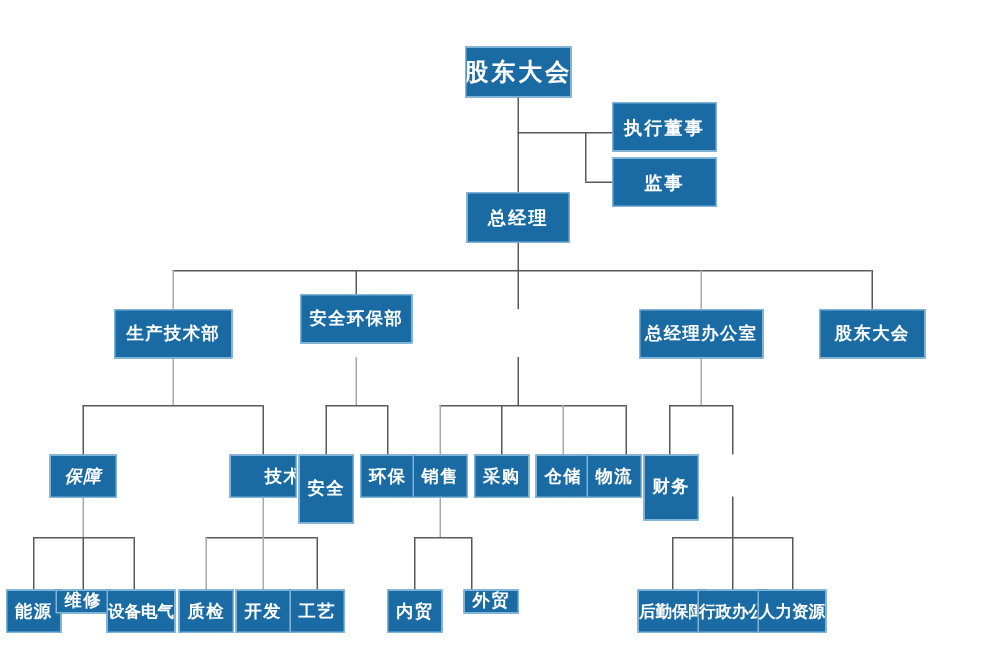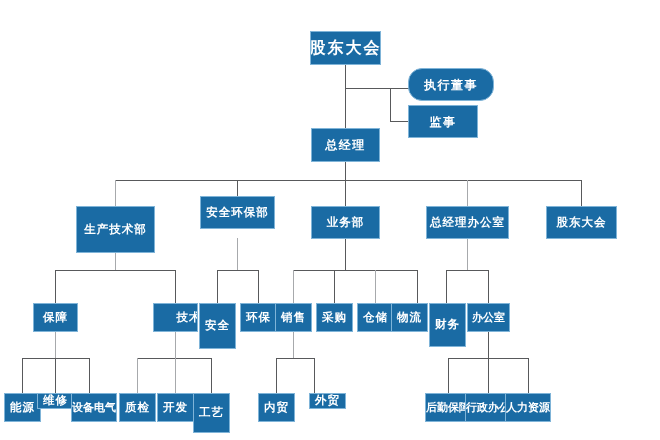--- a/index.html
+++ b/index.html
@@ -112,47 +112,45 @@
   <div class="conn v" style="left:314px; top:358px; height:35px;"></div>
 
   <div class="conn v" style="left:488px; top:331px; height:27px;"></div>
   <div class="conn h" style="left:448px; top:358px; width:80px;"></div>
   <div class="conn v" style="left:448px; top:358px; height:35px;"></div>
   <div class="conn v" style="left:488px; top:358px; height:35px;"></div>
   <div class="conn v" style="left:528px; top:358px; height:35px;"></div>
 
   <div class="node lvl0" style="left:310px; top:31px; width:71px; height:34px;">股东大会</div>
 
-  <div class="node lvl1" style="left:408px; top:68px; width:86px; height:33px;border-radius:14px;">执行董事</div>
+  <div class="node lvl1" style="left:408px; top:68px; width:70px; height:33px;">执行董事</div>
   <div class="node lvl1" style="left:408px; top:105px; width:70px; height:33px;">监事</div>
 
   <div class="node lvl1" style="left:311px; top:128px; width:69px; height:34px;">总经理</div>
 
-  <div class="node lvl2" style="left:76px; top:206px; width:79px; height:47px;">生产技术部</div>
+  <div class="node lvl2" style="left:76px; top:206px; width:79px; height:33px;">生产技术部</div>
   <div class="node lvl2" style="left:200px; top:196px; width:75px; height:33px;">安全环保部</div>
-  <div class="node lvl2" style="left:311px; top:206px; width:69px; height:33px;">业务部</div>
   <div class="node lvl2" style="left:426px; top:206px; width:83px; height:33px;">总经理办公室</div>
   <div class="node lvl2" style="left:546px; top:206px; width:71px; height:33px;">股东大会</div>
 
-  <div class="node lvl3" style="left:33px; top:303px; width:45px; height:29px;">保障</div>
+  <div class="node lvl3" style="left:33px; top:303px; width:45px; height:29px;font-style:italic;">保障</div>
   <div class="node lvl3" style="left:153px; top:303px; width:45px; height:29px;padding-left:27px;">技术</div>
   <div class="node lvl3" style="left:199px; top:303px; width:37px; height:46px;">安全</div>
   <div class="node lvl3" style="left:240px; top:303px; width:37px; height:29px;">环保</div>
   <div class="node lvl3" style="left:275px; top:303px; width:37px; height:29px;">销售</div>
   <div class="node lvl3" style="left:316px; top:303px; width:37px; height:29px;">采购</div>
   <div class="node lvl3" style="left:357px; top:303px; width:37px; height:29px;">仓储</div>
   <div class="node lvl3" style="left:391px; top:303px; width:37px; height:29px;">物流</div>
   <div class="node lvl3" style="left:404px; top:303px; width:37px; height:44px;margin-left:25px;">财务</div>
-  <div class="node lvl3 tight" style="left:467px; top:303px; width:43px; height:29px;">办公室</div>
 
   <div class="node lvl4" style="left:4px; top:393px; width:37px; height:29px;">能源</div>
   <div class="node lvl4" style="left:37px; top:393px; width:37px; height:16px;">维修</div>
   <div class="node lvl4 tight" style="left:71px; top:393px; width:46px; height:29px;">设备电气</div>
   <div class="node lvl4" style="left:119px; top:393px; width:37px; height:29px;">质检</div>
   <div class="node lvl4" style="left:157px; top:393px; width:37px; height:29px;">开发</div>
-  <div class="node lvl4" style="left:193px; top:393px; width:37px; height:40px;">工艺</div>
+  <div class="node lvl4" style="left:193px; top:393px; width:37px; height:29px;">工艺</div>
   <div class="node lvl4" style="left:258px; top:393px; width:37px; height:29px;">内贸</div>
   <div class="node lvl4" style="left:309px; top:393px; width:37px; height:16px;">外贸</div>
   <div class="node lvl4 tight" style="left:425px; top:393px; width:46px; height:29px;">后勤保障</div>
   <div class="node lvl4 tight" style="left:465px; top:393px; width:46px; height:29px;">行政办公</div>
   <div class="node lvl4 tight" style="left:505px; top:393px; width:46px; height:29px;">人力资源</div>
 
 </div>
 
 </body></html>

